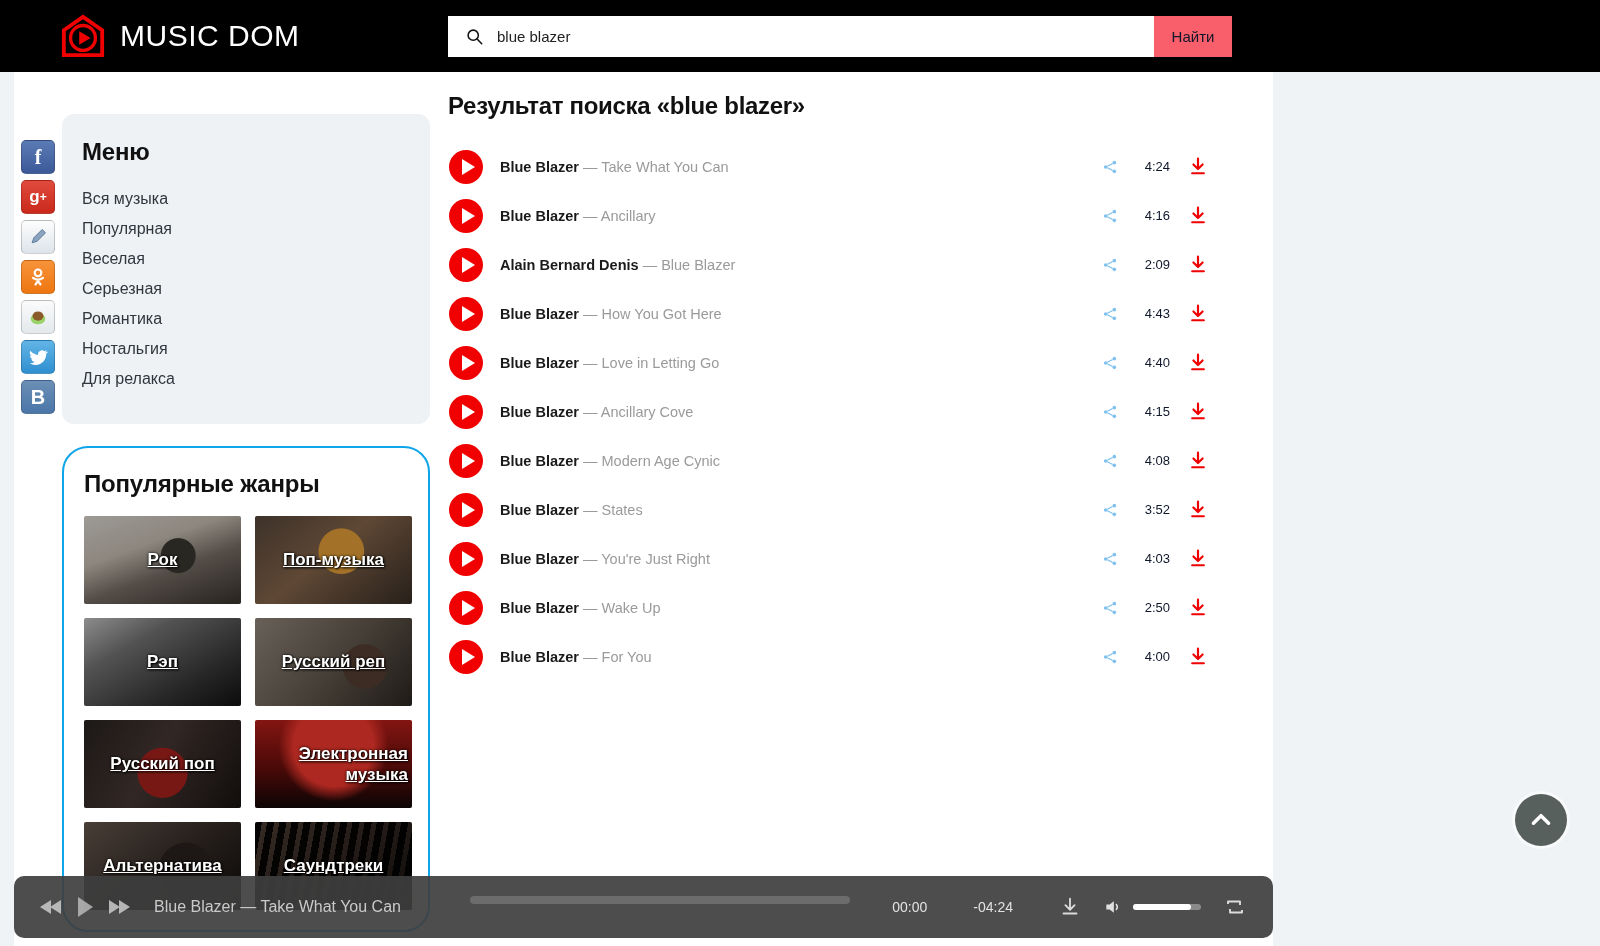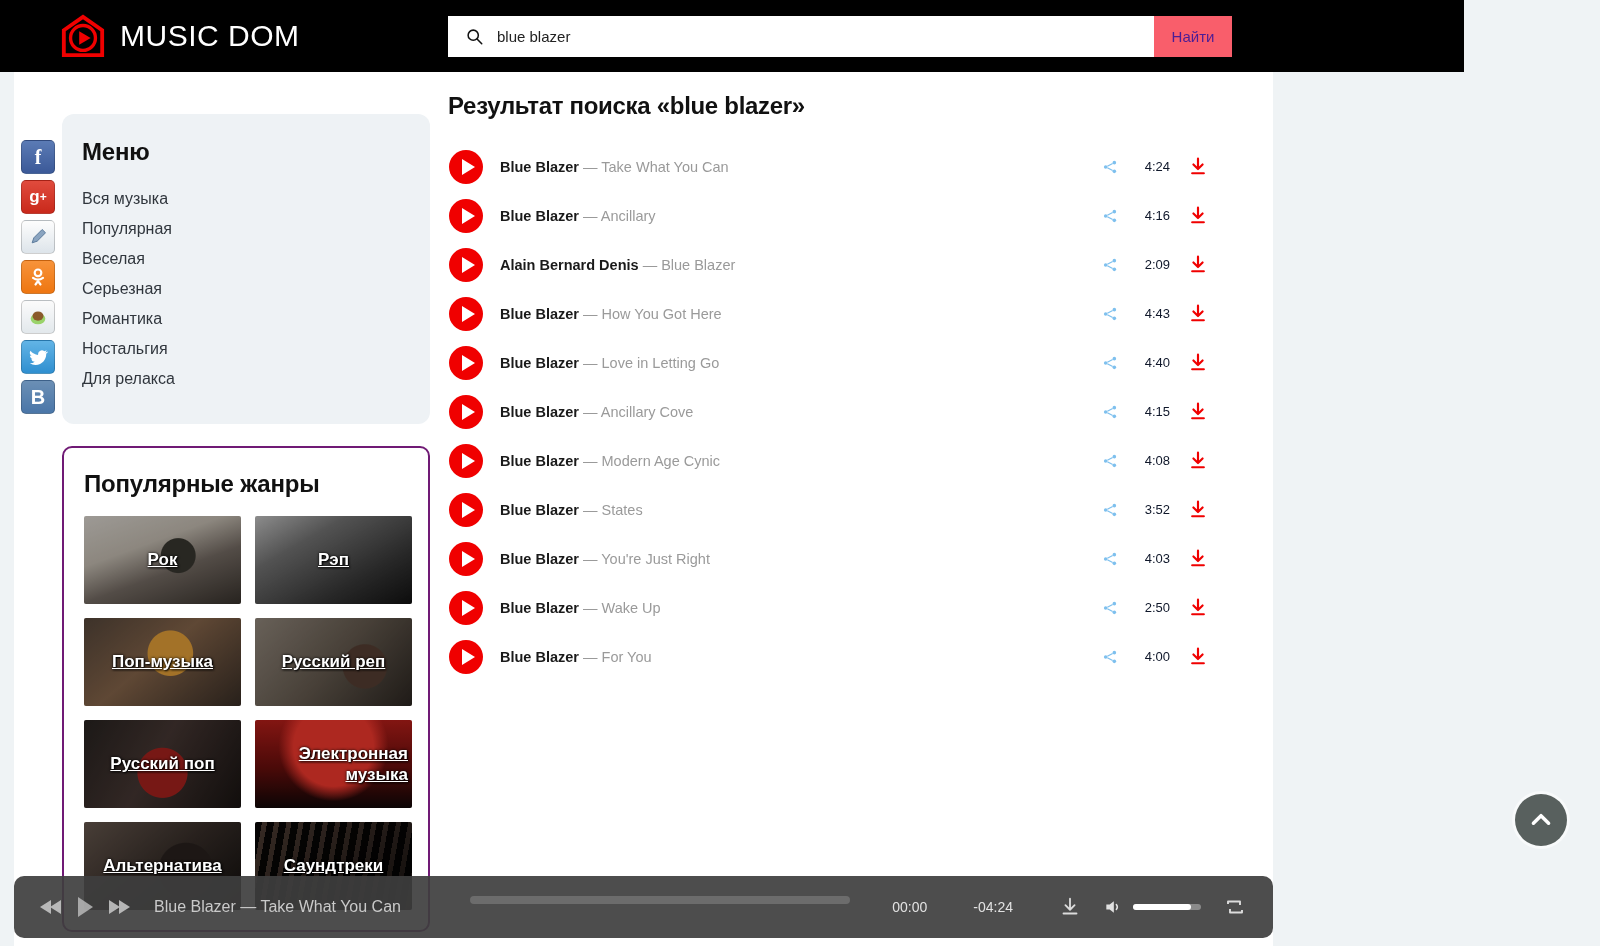--- a/index.html
+++ b/index.html
@@ -7,21 +7,21 @@
     width: 1600px; height: 946px;
     background: #eff3f5;
     font-family: "Liberation Sans", sans-serif;
     overflow: hidden;
   }
   #page { position: relative; width: 1600px; height: 946px; }
 
   
   .header {
     position: absolute; top: 0; left: 0;
-    width: 1464px; height: 72px;
+    width: 1600px; height: 72px;
     background: #000;
     display: flex; align-items: center;
   }
   .logo-wrap {
     display: flex; align-items: center;
     margin-left: 60px; gap: 14px;
   }
   .logo-mark { width: 46px; height: 46px; display:block; }
   .logo-text {
     color: #fff; font-size: 30px; font-weight: 400;
@@ -36,21 +36,21 @@
     flex: 1; background: #fff; display: flex; align-items: center;
     padding-left: 18px; gap: 14px;
   }
   .search-icon { width: 17px; height: 17px; flex: none; }
   .search-input {
     border: none; outline: none; flex: 1;
     font-size: 15px; font-family: "Liberation Sans", sans-serif;
     color: #222; background: transparent; height: 100%;
   }
   .search-btn {
-    width: 78px; background: #f95e6b; color: #4c1d95;
+    width: 78px; background: #f95e6b; color: #0f172a;
     border: none; font-size: 15px; cursor: pointer;
     font-family: "Liberation Sans", sans-serif;
   }
 
   
   .content-sheet {
     position: absolute; top: 72px; left: 14px;
     width: 1259px; height: 874px; background: #fff;
   }
 
@@ -87,21 +87,21 @@
     font-family: "Liberation Sans", sans-serif; letter-spacing: -0.2px;
   }
   .menu-list { list-style: none; }
   .menu-list li {
     font-size: 16px; color: #30363d; padding: 6px 0 6px 20px;
     cursor: pointer;
   }
 
   .genres-card {
     margin-top: 22px; width: 368px;
-    border: 2px solid #701a75; border-radius: 10px;
+    border: 2px solid #0ea5e9; border-radius: 26px;
     background: #fff; padding: 22px 0 20px 0;
   }
   .genre-grid {
     display: grid; grid-template-columns: 157px 157px;
     gap: 14px 14px; padding: 0 20px; margin-top: 4px;
   }
   .genre-tile {
     position: relative; height: 88px; border-radius: 2px;
     overflow: hidden; cursor: pointer;
     display: flex; align-items: center; justify-content: center;
@@ -266,28 +266,28 @@
 
     <div class="genres-card">
       <div class="card-title">Популярные жанры</div>
       <div class="genre-grid">
         <div class="genre-tile">
           <div class="bg bg-rock"></div>
             <div class="shade"></div>
           <div class="genre-label">Рок</div>
         </div>
         <div class="genre-tile">
+          <div class="bg bg-pop"></div>
+            <div class="shade"></div>
+          <div class="genre-label">Поп-музыка</div>
+        </div>
+        <div class="genre-tile">
           <div class="bg bg-rap"></div>
             <div class="shade"></div>
           <div class="genre-label">Рэп</div>
-        </div>
-        <div class="genre-tile">
-          <div class="bg bg-pop"></div>
-            <div class="shade"></div>
-          <div class="genre-label">Поп-музыка</div>
         </div>
         <div class="genre-tile">
           <div class="bg bg-rusrap"></div>
             <div class="shade"></div>
           <div class="genre-label">Русский реп</div>
         </div>
         <div class="genre-tile">
           <div class="bg bg-ruspop"></div>
             <div class="shade"></div>
           <div class="genre-label">Русский поп</div>

